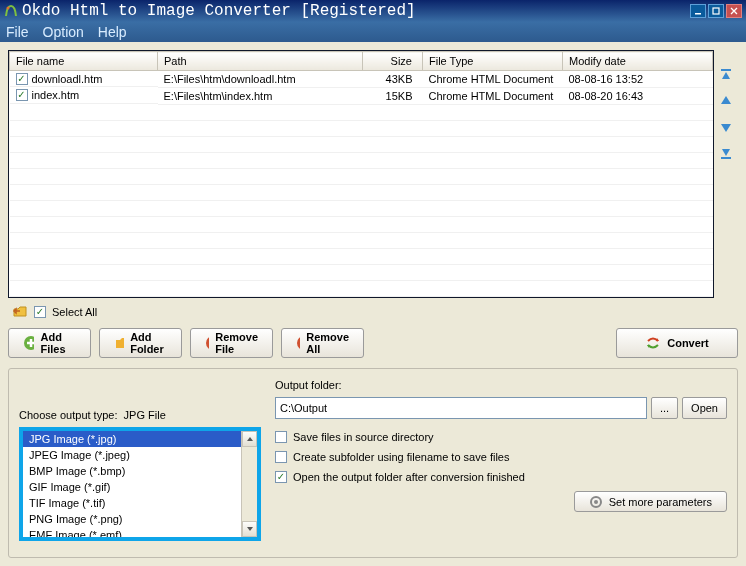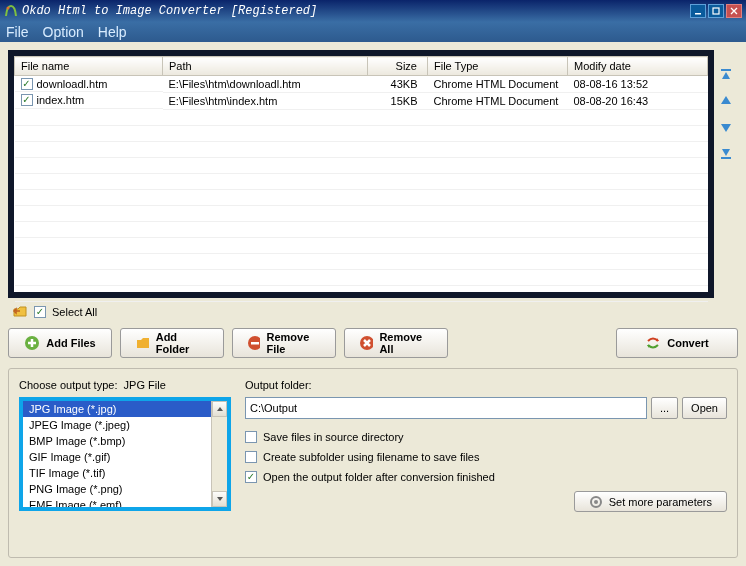--- a/index.html
+++ b/index.html
@@ -1,55 +1,55 @@
 <!DOCTYPE html>
 <html><head>
 <meta charset="utf-8">
 <style>
 * { margin: 0; padding: 0; box-sizing: border-box; font-family: Tahoma, Arial, sans-serif; font-size: 11px; }
 body { background: #d4d0c8; width: 746px; height: 566px; overflow: hidden; }
 
 .titlebar { height: 22px; background: linear-gradient(to bottom, #0a246a, #3a6ea5); display: flex; align-items: center; padding: 0 4px; }
 .titlebar .icon { width: 14px; height: 14px; margin-right: 4px; }
-.titlebar .title { color: #fff; font-family: "Courier New", monospace; font-size: 12px; flex: 1; font-style: italic; }
+.titlebar .title { color: #fff; font-family: "Courier New", monospace; font-size: 16px; flex: 1; }
 .titlebar .winbtns { display: flex; gap: 2px; }
 .titlebar .winbtn { width: 16px; height: 14px; background: #0a5b9c; border: 1px solid #5ea0d8; display: flex; align-items: center; justify-content: center; cursor: pointer; }
 .titlebar .winbtn.close { background: #c75050; border-color: #e08080; }
 .titlebar .winbtn svg { width: 8px; height: 8px; }
 
 .menubar { height: 20px; background: linear-gradient(to bottom, #3a6ea5, #2d5a8e); display: flex; align-items: center; padding: 0 6px; }
 .menubar span { color: #d8ecff; font-family: Liberation Sans, sans-serif; font-size: 14px; margin-right: 14px; cursor: pointer; }
 
 .content { background: #ece9d8; height: 524px; padding: 8px; display: flex; flex-direction: column; }
 
 .filelist-wrap { display: flex; height: 248px; }
-.filelist { flex: 1; background: #fff; border: 6px solid #0f172a; }
+.filelist { flex: 1; background: #fff; border: 1px solid #0f172a; }
 .filelist table { width: 100%; border-collapse: collapse; table-layout: fixed; }
 .filelist th { background: linear-gradient(to bottom, #fff, #ece8dd); border: 1px solid #c8c4b8; text-align: left; padding: 3px 6px; font-weight: normal; height: 18px; }
 .filelist th.size { text-align: right; padding-right: 10px; }
 .filelist td { padding: 2px 6px; height: 16px; border-bottom: 1px solid #f0f0f0; white-space: nowrap; overflow: hidden; }
 .filelist td.size { text-align: right; padding-right: 10px; }
 .filelist tr.empty td { border-bottom: 1px solid #f0f0f0; }
 .filelist td.name-cell { display: flex; align-items: center; gap: 4px; }
 .filelist .chk { width: 12px; height: 12px; border: 1px solid #7a96b0; background: #fff; display: inline-flex; align-items: center; justify-content: center; }
 
 .sidearrows { width: 24px; display: flex; flex-direction: column; align-items: center; padding-top: 18px; gap: 10px; }
 .sidearrows .arrow { cursor: pointer; }
 
 .selall-row { display: flex; align-items: center; gap: 6px; margin: 6px 0 8px 4px; }
 .selall-row .back-icon { cursor: pointer; }
 .selall-row .chk { width: 12px; height: 12px; border: 1px solid #7a96b0; background: #fff; display: inline-flex; align-items: center; justify-content: center; }
 
 .toolbar { display: flex; gap: 8px; margin-bottom: 10px; }
 .btn { height: 30px; border: 1px solid #9a9a9a; border-radius: 3px; background: linear-gradient(to bottom, #fff, #e8e4da); display: flex; align-items: center; justify-content: center; gap: 6px; padding: 0 14px; cursor: pointer; font-weight: bold; }
-.btn.left { width: 104px; }
+.btn.left { width: 83px; }
 .btn.convert { width: 122px; margin-left: auto; }
 
 .lower { display: flex; gap: 14px; border: 1px solid #bfbbaf; border-radius: 3px; padding: 10px; flex: 1; }
-.output-type { width: 212px; }
+.output-type { width: 242px; margin-top: 30px; }
 .output-type .label-row { margin-bottom: 6px; }
 .output-type .listbox-wrap { display: flex; border: 4px solid #0ea5e9; height: 114px; }
 .listbox { flex: 1; background: #fff; overflow: hidden; }
 .listbox .item { padding: 2px 6px; cursor: pointer; }
 .listbox .item.selected { background: #2a5cc8; color: #fff; }
 .vscroll { width: 16px; background: #ece9d8; border-left: 1px solid #c8c4b8; display: flex; flex-direction: column; }
 .vscroll .sbtn { height: 16px; background: linear-gradient(to bottom,#fdfdfb,#e3dfd3); border: 1px solid #c8c4b8; display: flex; align-items: center; justify-content: center; cursor: pointer; }
 .vscroll .track { flex: 1; }
 
 .output-folder { flex: 1; }

